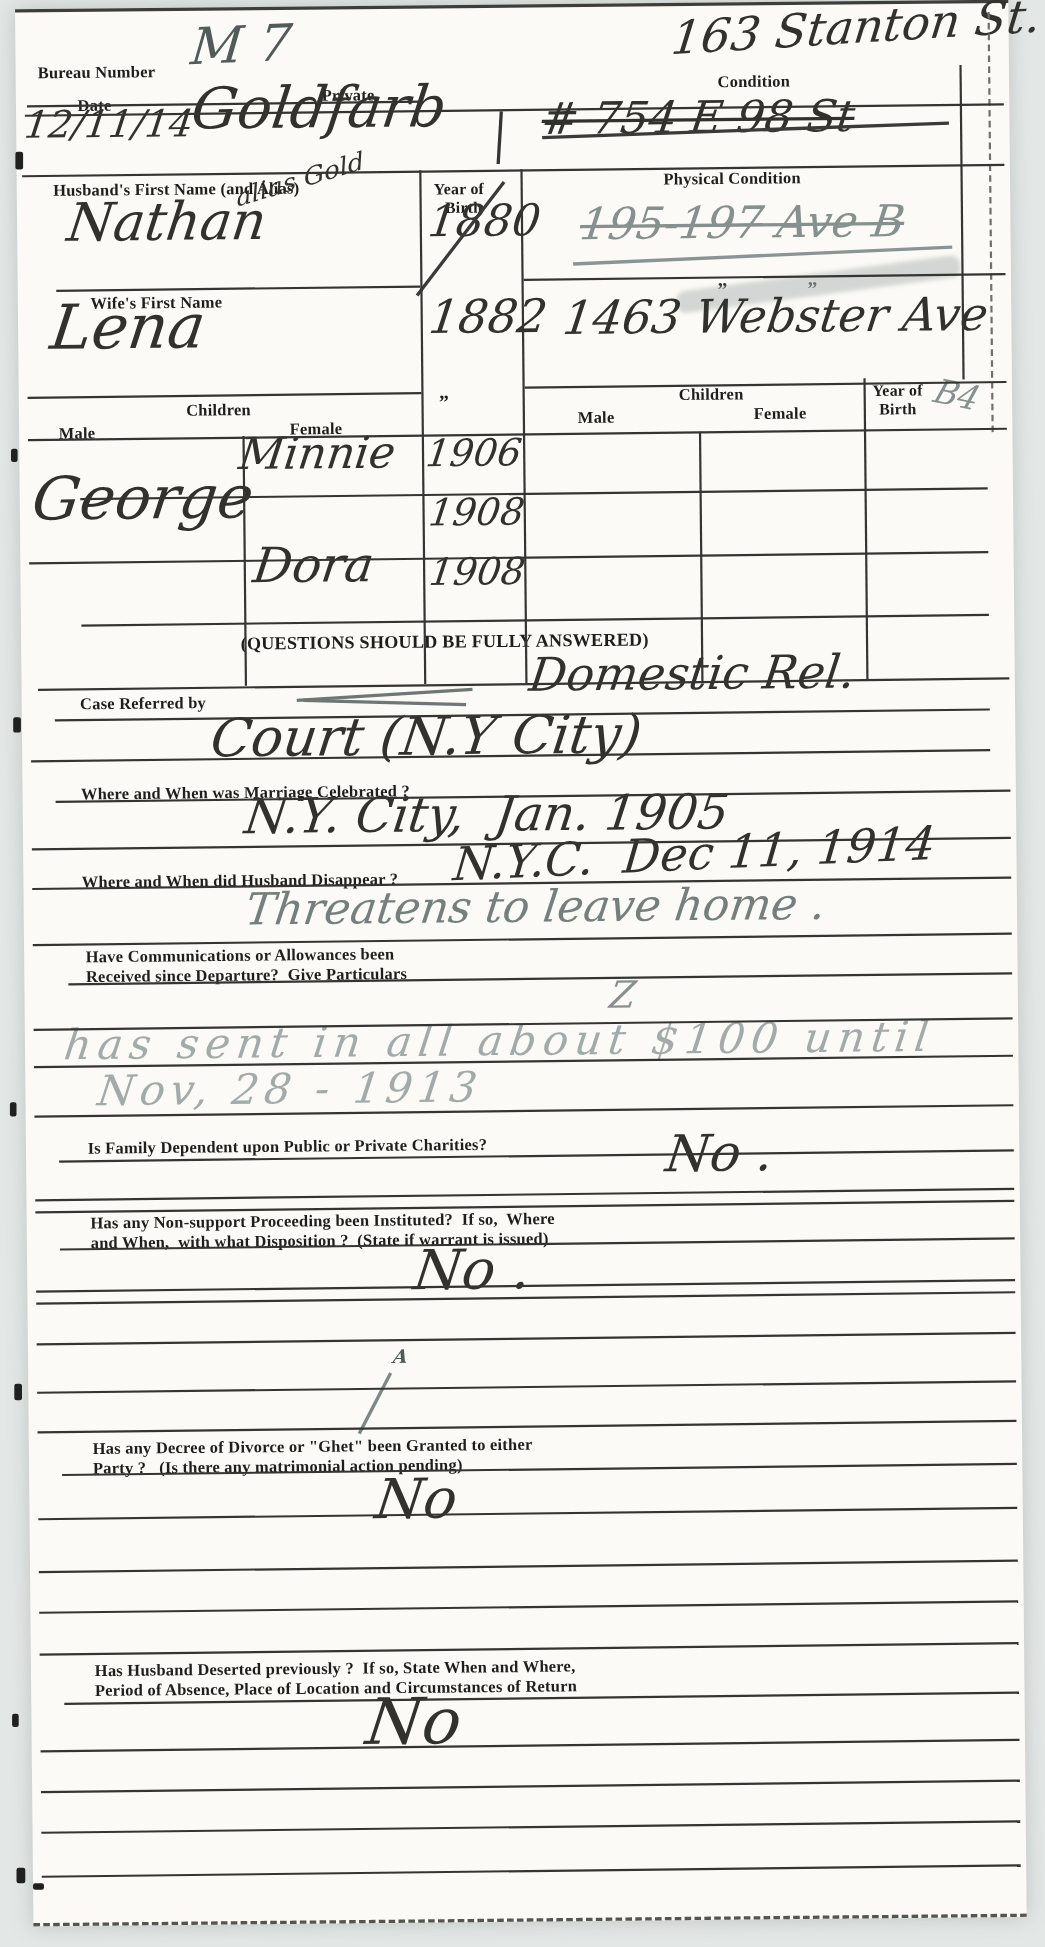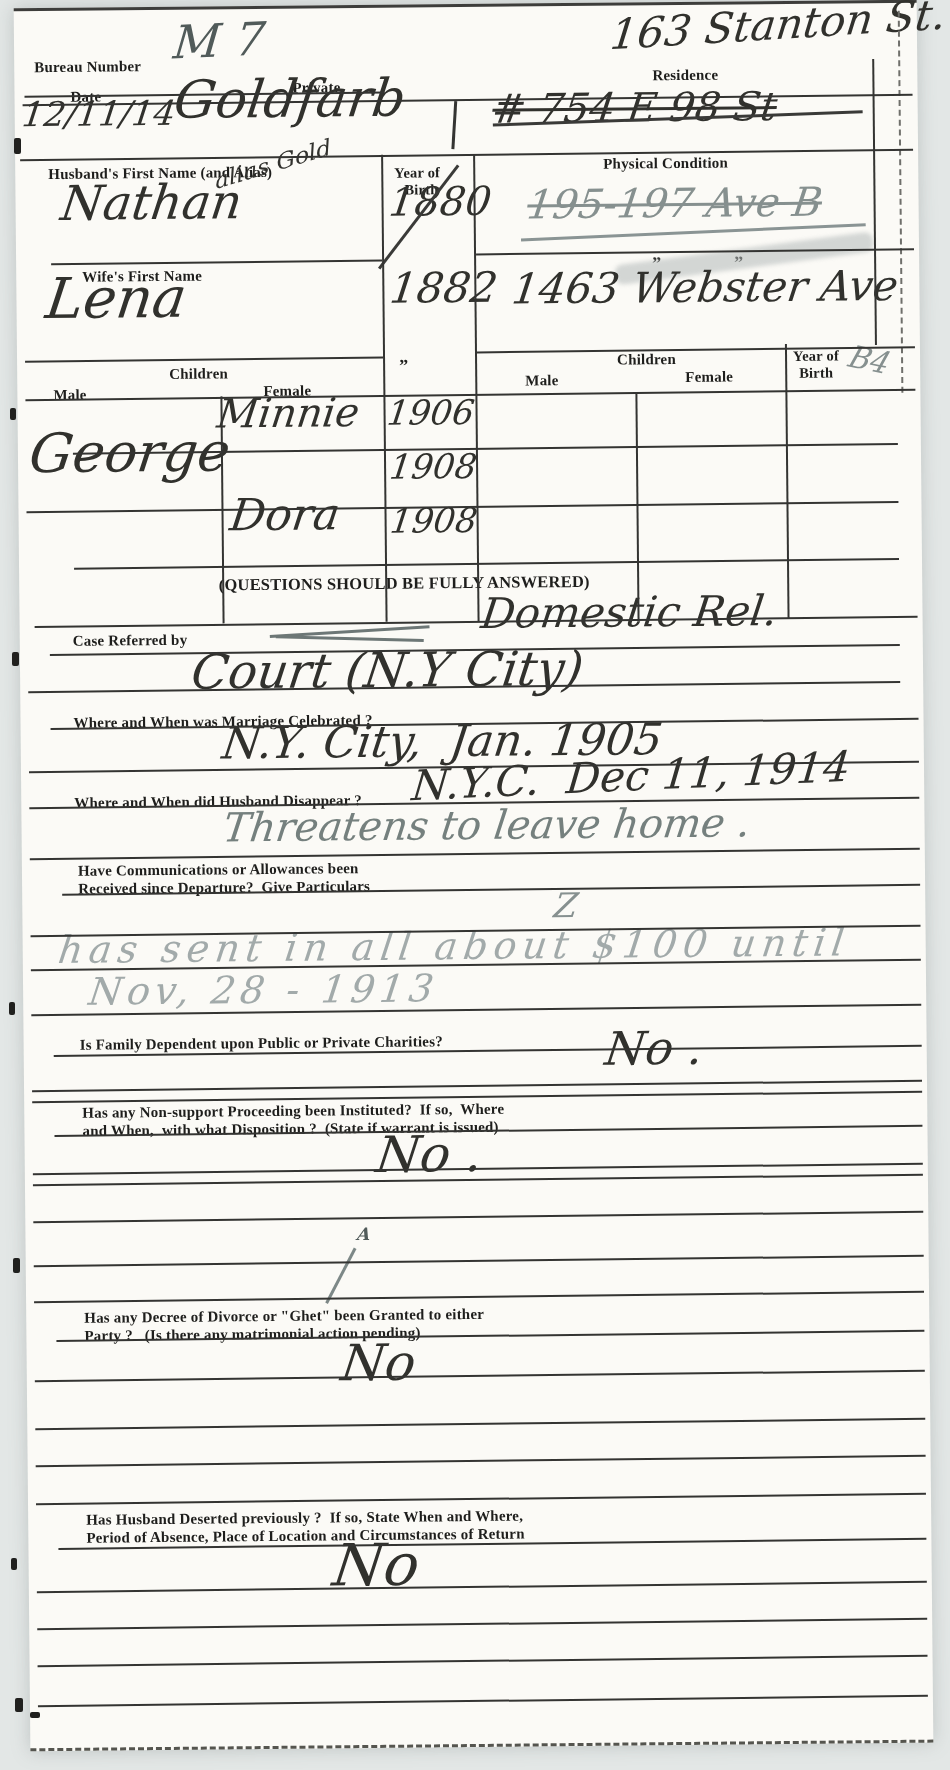--- a/index.html
+++ b/index.html
@@ -30,21 +30,21 @@
 
 <div id="scan">
   <div id="paper">
 
     <span class="lbl" style="left:20px;top:48px;">Bureau Number</span>
     <span class="hw pencil-dark" style="left:160px;top:8px;font-size:46px;transform:skewX(-8deg) rotate(-2deg);">M 7</span>
     <span class="hw" style="left:598px;top:0px;font-size:42px;transform:skewX(-10deg) rotate(-3deg);">163 Stanton St.</span>
 
     <span class="lbl" style="left:56px;top:78px;">Date</span>
     <span class="lbl" style="left:278px;top:71px;">Private</span>
-    <span class="lbl" style="left:638px;top:62px;">Residence</span>
+    <span class="lbl" style="left:638px;top:62px;">Condition</span>
 
     <span class="hw" style="left:8px;top:86px;font-size:34px;">12/11/14</span>
     <span class="hw" style="left:160px;top:64px;font-size:52px;">Goldfarb</span>
     <div class="vline" style="left:438px;top:94px;height:48px;width:3px;transform:rotate(4deg);"></div>
     <span class="hw xout" style="left:478px;top:82px;font-size:40px;"># 754 E 98 St</span>
     <div class="strike-line" style="left:478px;top:112px;width:370px;transform:rotate(-1.5deg);"></div>
 
     <span class="lbl" style="left:33px;top:155px;">Husband's First Name (and Alias)</span>
     <span class="lbl" style="left:379px;top:157px;font-size:14.5px;">Year of</span>
     <span class="lbl" style="left:389px;top:174px;font-size:14.5px;">Birth</span>

